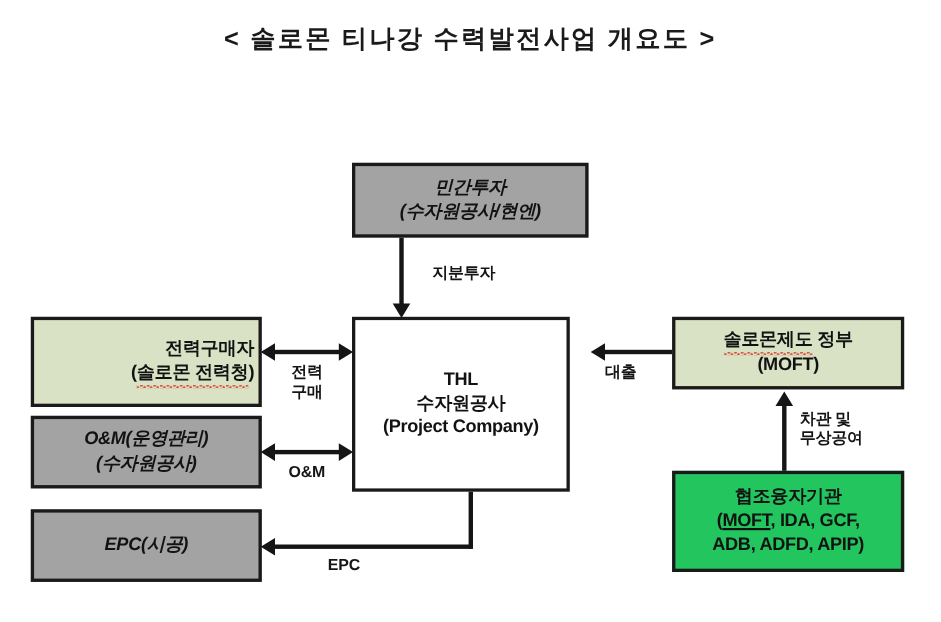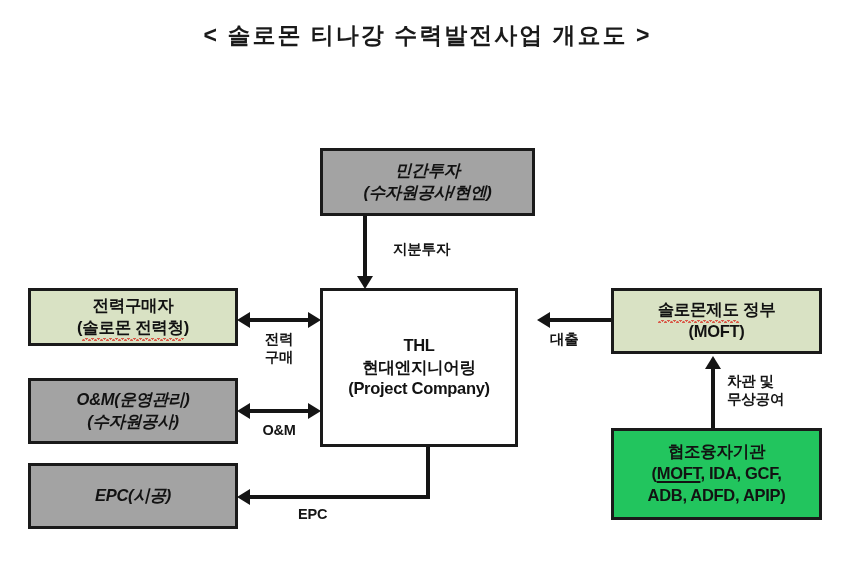--- a/index.html
+++ b/index.html
@@ -97,26 +97,26 @@
   <div class="node fill-orange" style="left:320px;top:148px;width:215px;height:68px;">
     <span class="lines">
       <span class="ln">민간투자</span>
       <span class="ln">(수자원공사/현엔)</span>
     </span>
   </div>
 
   <div class="node fill-white" style="left:320px;top:288px;width:198px;height:159px;">
     <span class="lines">
       <span class="ln">THL</span>
-      <span class="ln">현대엔지니어링</span>
+      <span class="ln">수자원공사</span>
       <span class="ln">(Project Company)</span>
     </span>
   </div>
 
-  <div class="node fill-green" style="left:28px;top:288px;width:210px;height:58px;">
+  <div class="node fill-green" style="left:28px;top:288px;width:210px;height:82px;text-align:right;">
     <span class="lines">
       <span class="ln">전력구매자</span>
       <span class="ln"><span>(</span><span class="squiggle">솔로몬 전력청</span><span>)</span></span>
     </span>
   </div>
 
   <div class="node fill-orange" style="left:28px;top:378px;width:210px;height:66px;">
     <span class="lines">
       <span class="ln">O&amp;M(운영관리)</span>
       <span class="ln">(수자원공사)</span>

